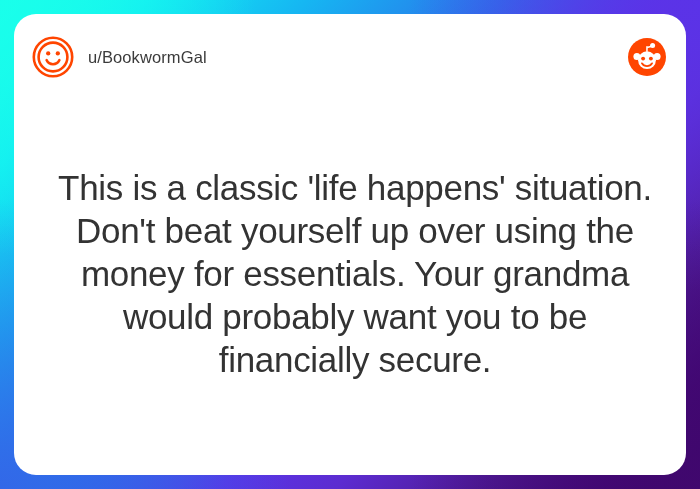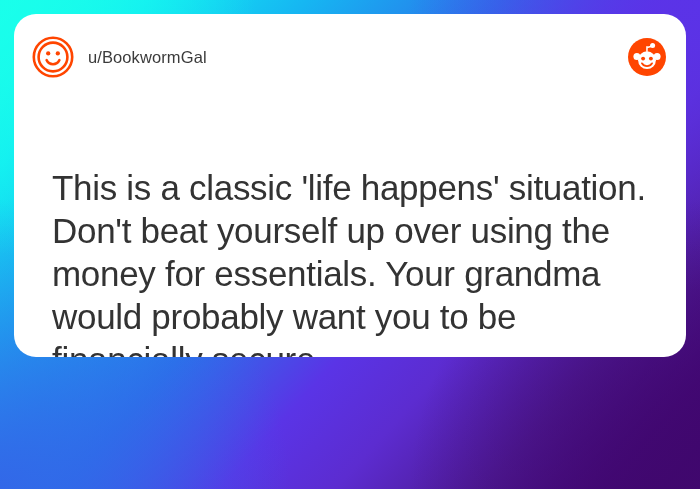--- a/index.html
+++ b/index.html
@@ -57,21 +57,21 @@
     inset: 0;
     background: radial-gradient(circle at 100% 100%, rgba(64,8,110,0.95) 0%, rgba(64,8,110,0) 34%);
   }
 
   
   .card {
     position: absolute;
     left: 14px;
     top: 14px;
     width: 672px;
-    height: 343px;
+    height: 461px;
     box-sizing: border-box;
     background: #ffffff;
     border-radius: 22px;
     overflow: hidden;
   }
 
   
   .card-header {
     position: absolute;
     left: 0;
@@ -109,20 +109,21 @@
     flex: 0 0 38px;
     display: block;
   }
 
   
   .card-body {
     position: absolute;
     left: 38px;
     top: 152px;
     right: 28px;
+    text-align: center;
   }
 
   .post-text {
     margin: 0;
     font-size: 35px;
     line-height: 43px;
     color: #333333;
     letter-spacing: -0.3px;
     font-weight: 400;
     white-space: pre-line;

